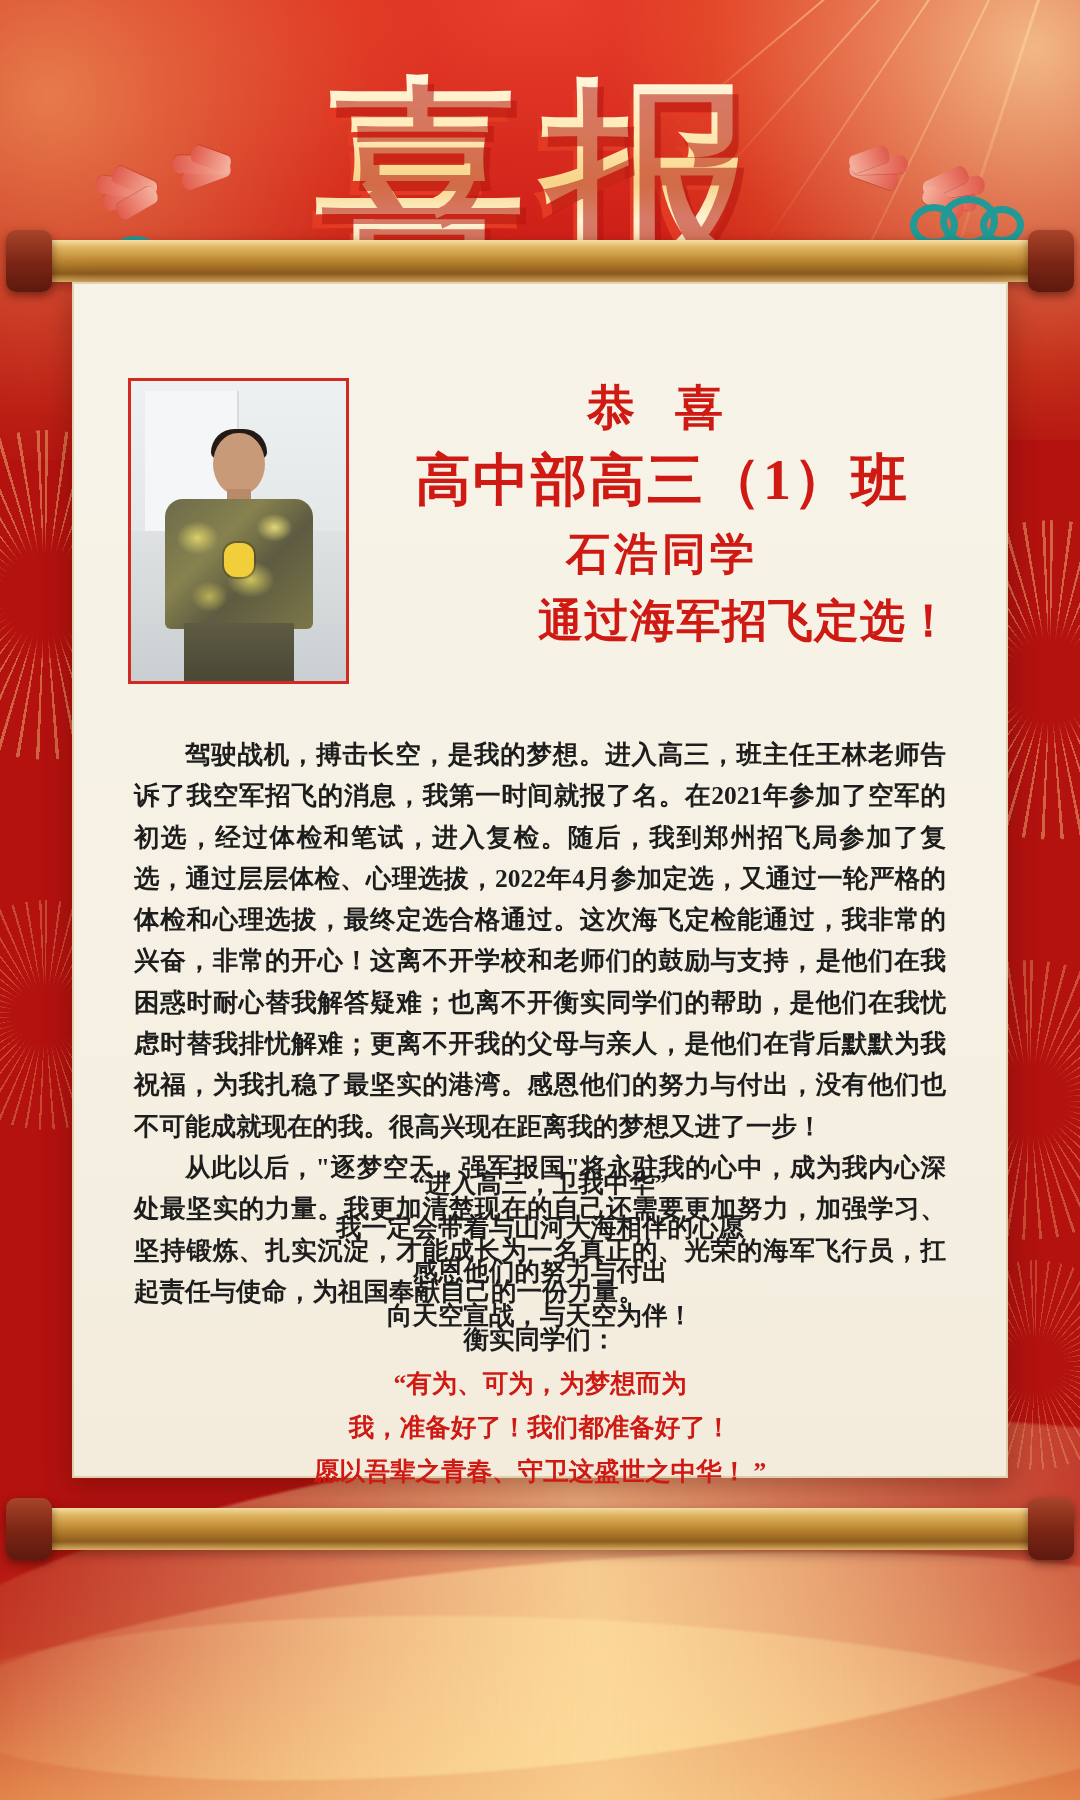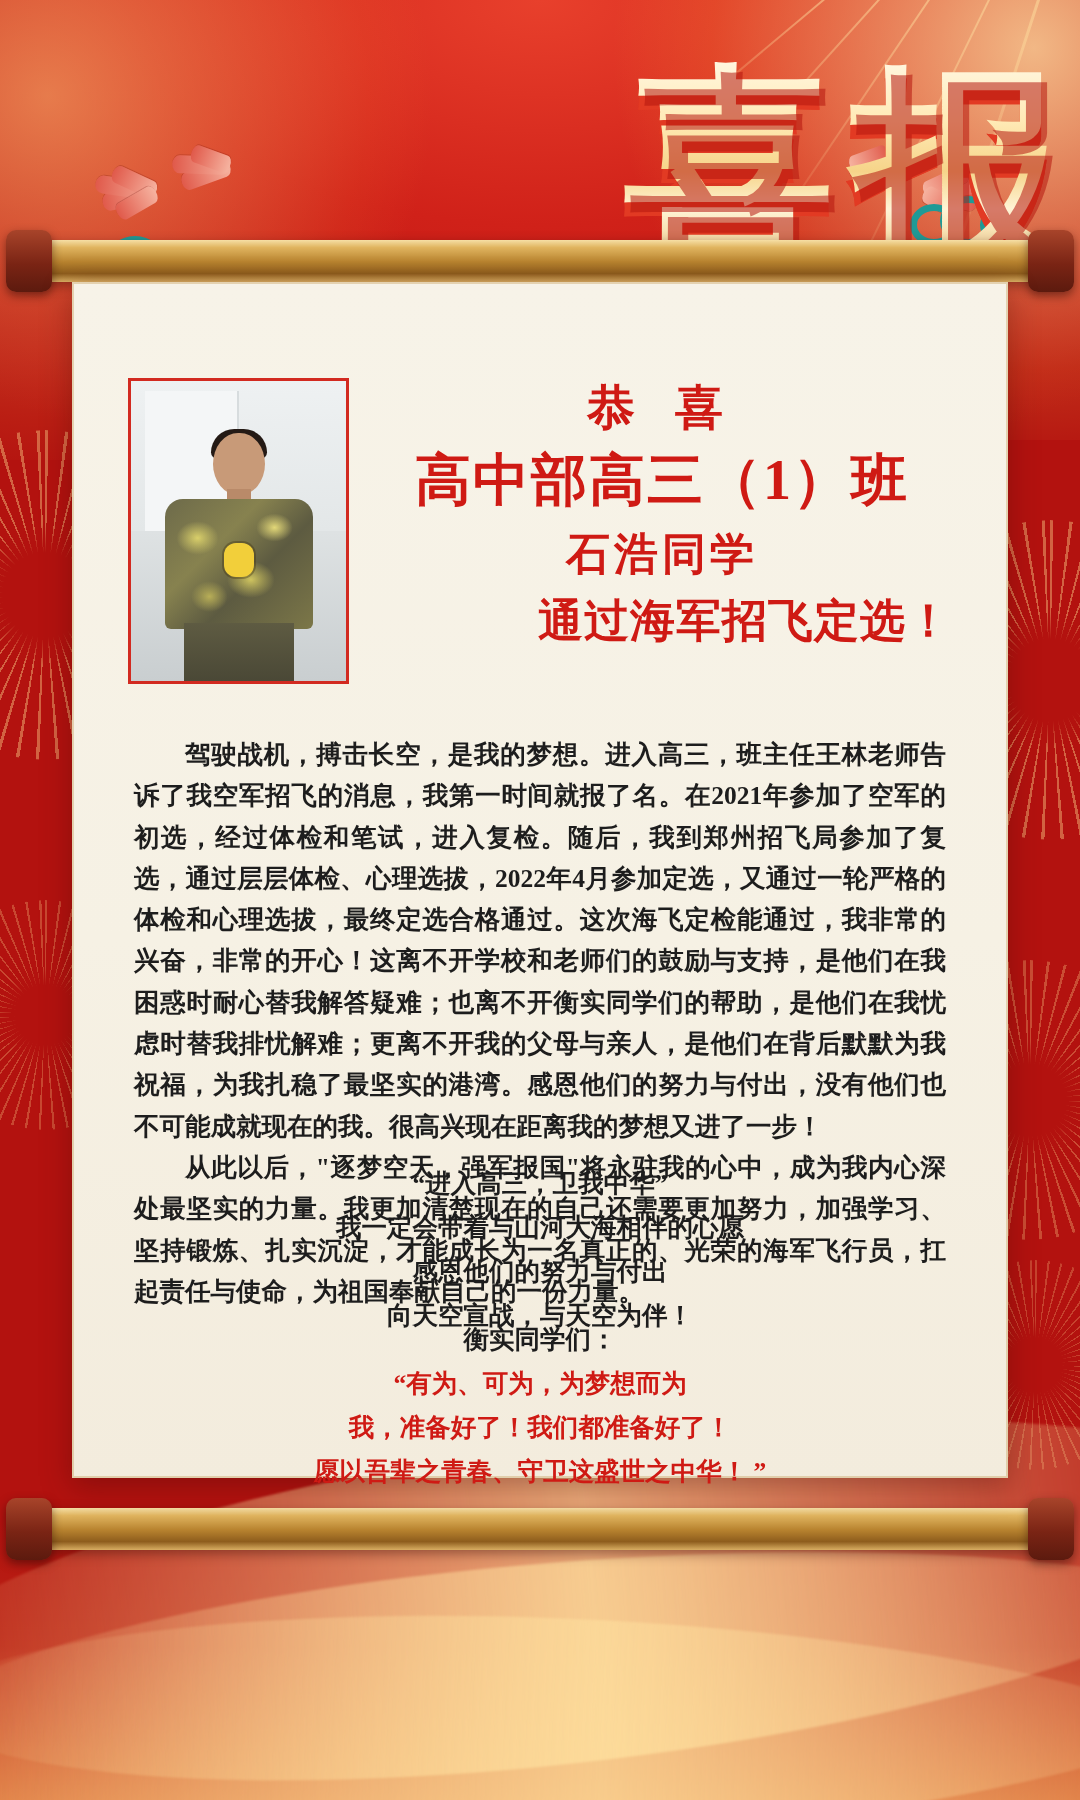--- a/index.html
+++ b/index.html
@@ -72,21 +72,21 @@
     transform-origin:0 50%;
     box-shadow:0 1px 0 rgba(120,20,10,.25);
   }
   .cloud{
     position:absolute;width:120px;height:56px;
   }
   .cloud i{
     position:absolute;border:7px solid #1f9a96;border-radius:50%;display:block;
   }
   .title-wrap{
-    position:absolute;left:0;right:0;top:2px;text-align:right;padding-left:7px;
+    position:absolute;left:0;right:0;top:14px;text-align:center;padding-left:7px;
   }
   .title-shadow{
     position:absolute;left:0;right:0;top:14px;
     font-size:210px;line-height:1;font-weight:700;letter-spacing:18px;
     color:#e23a23;
     text-shadow:0 0 0 #e23a23;
     font-family:"Liberation Serif","DejaVu Serif",serif;
   }
   .title-main{
     position:relative;

